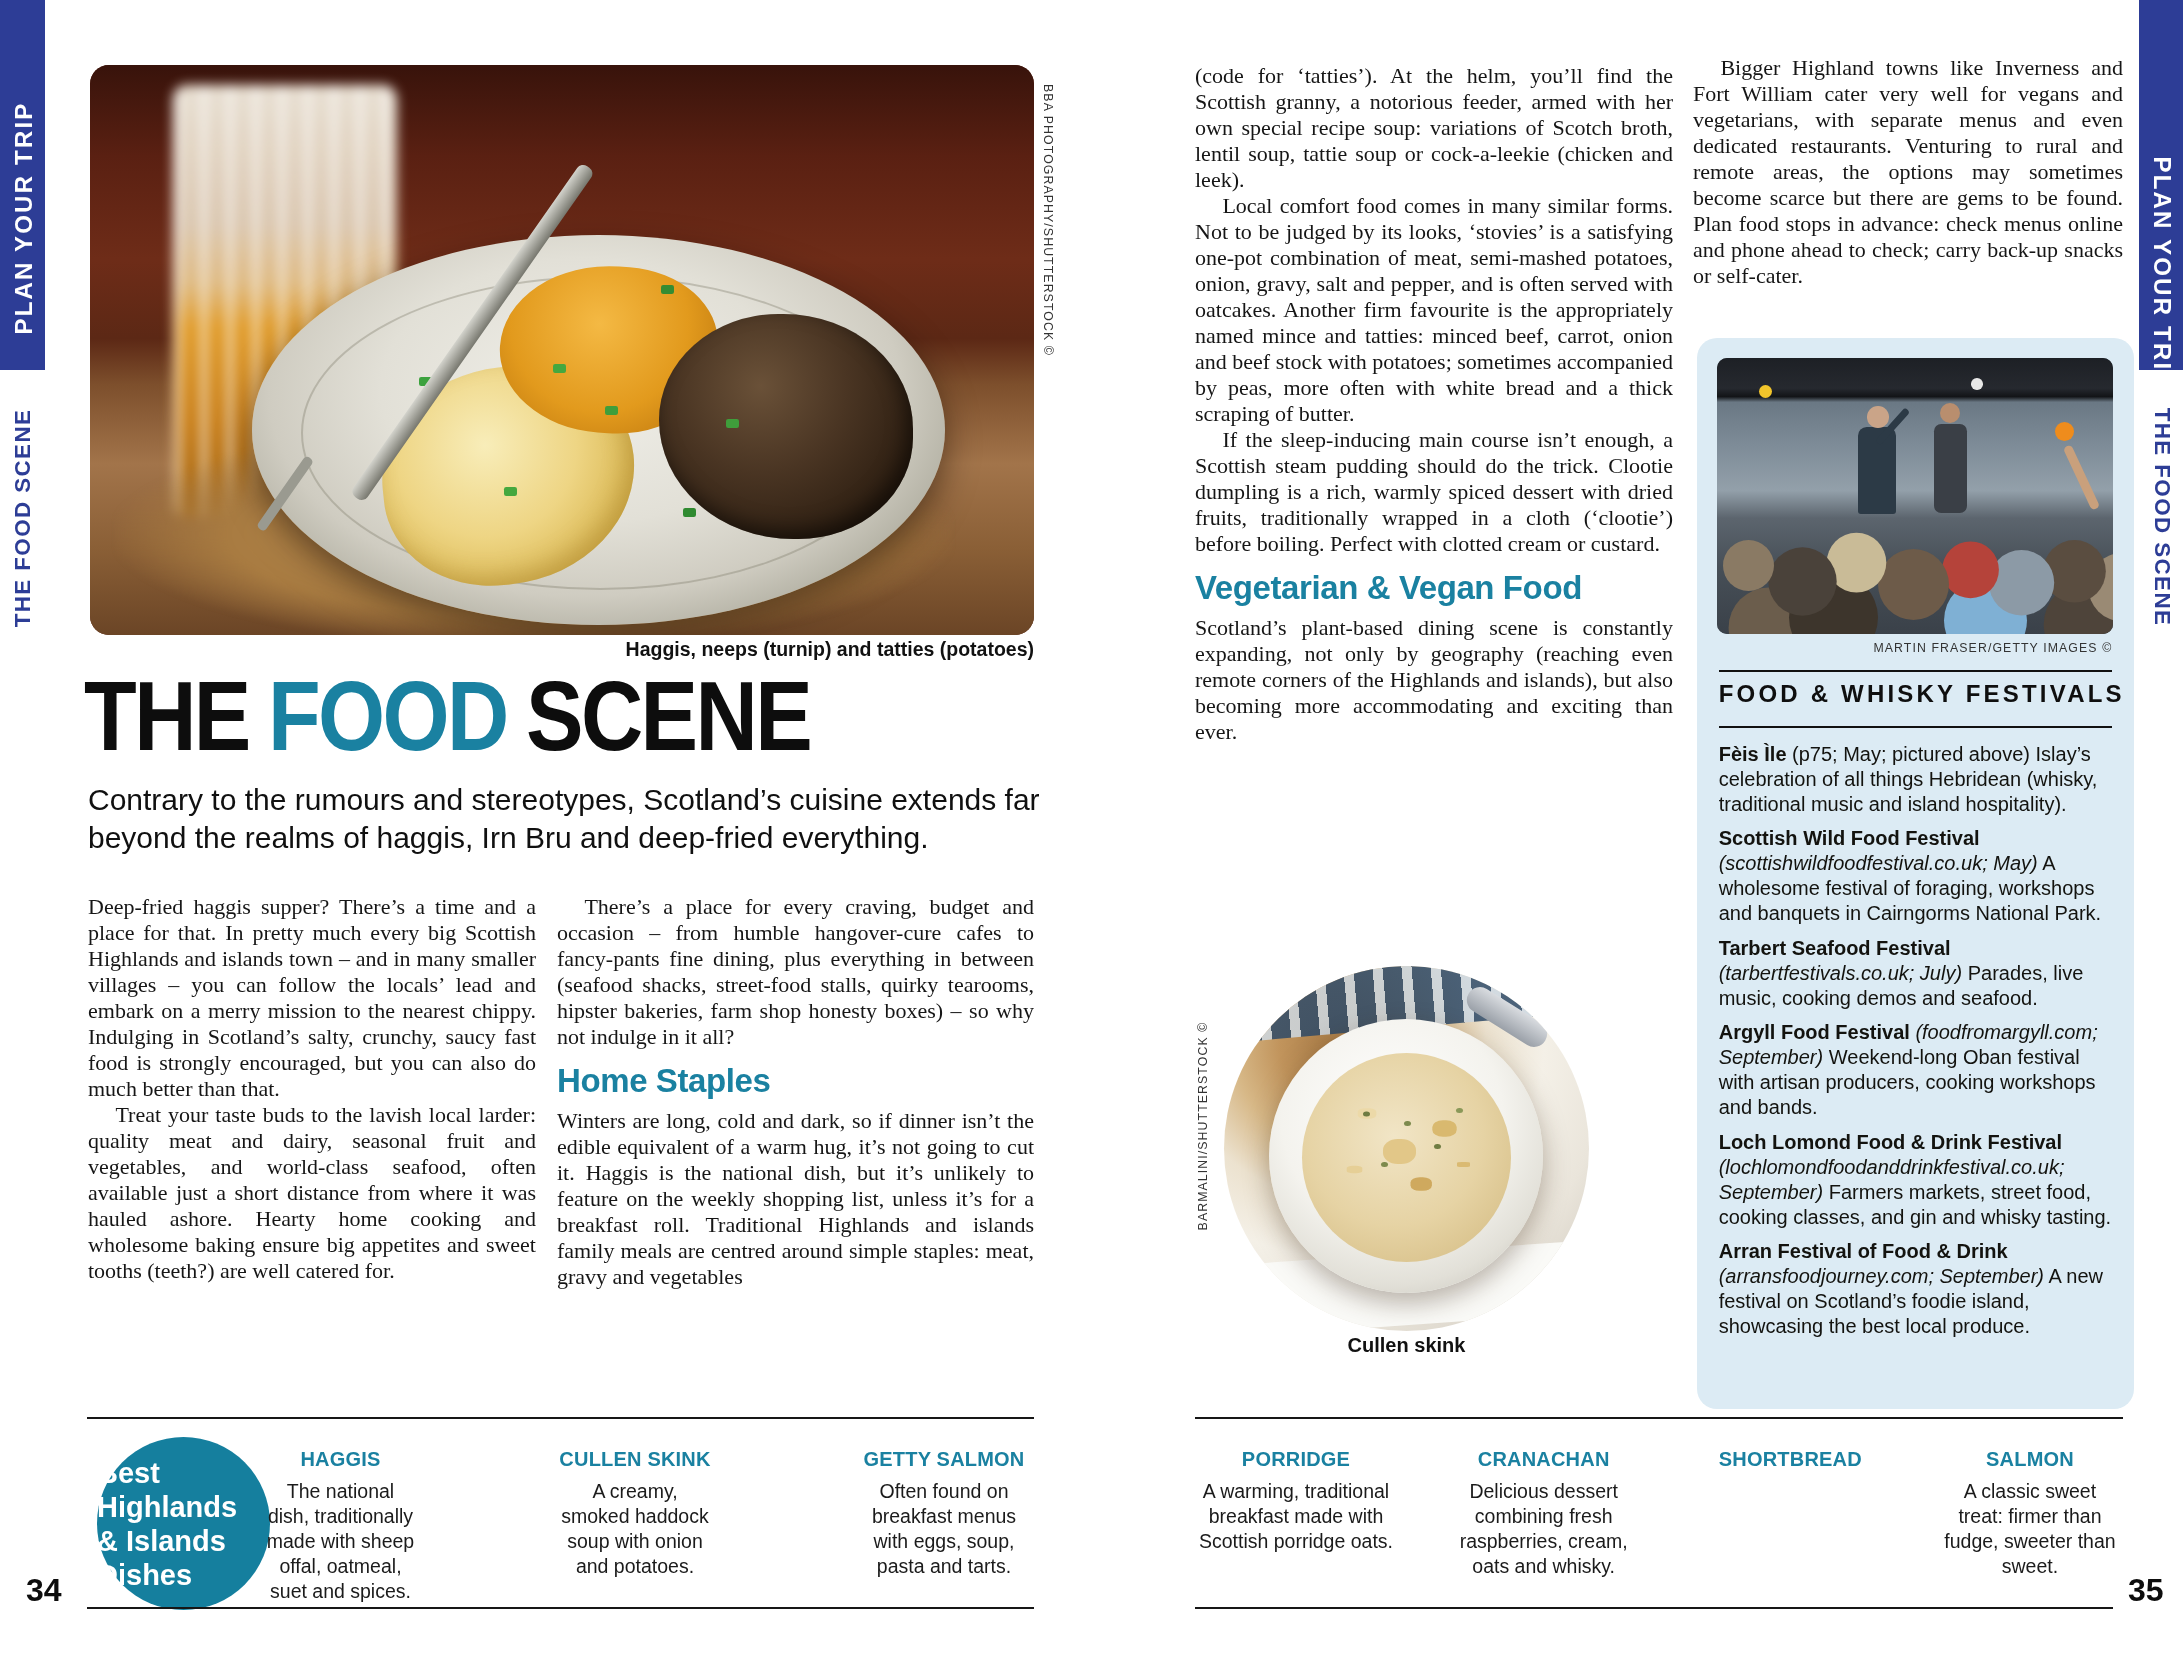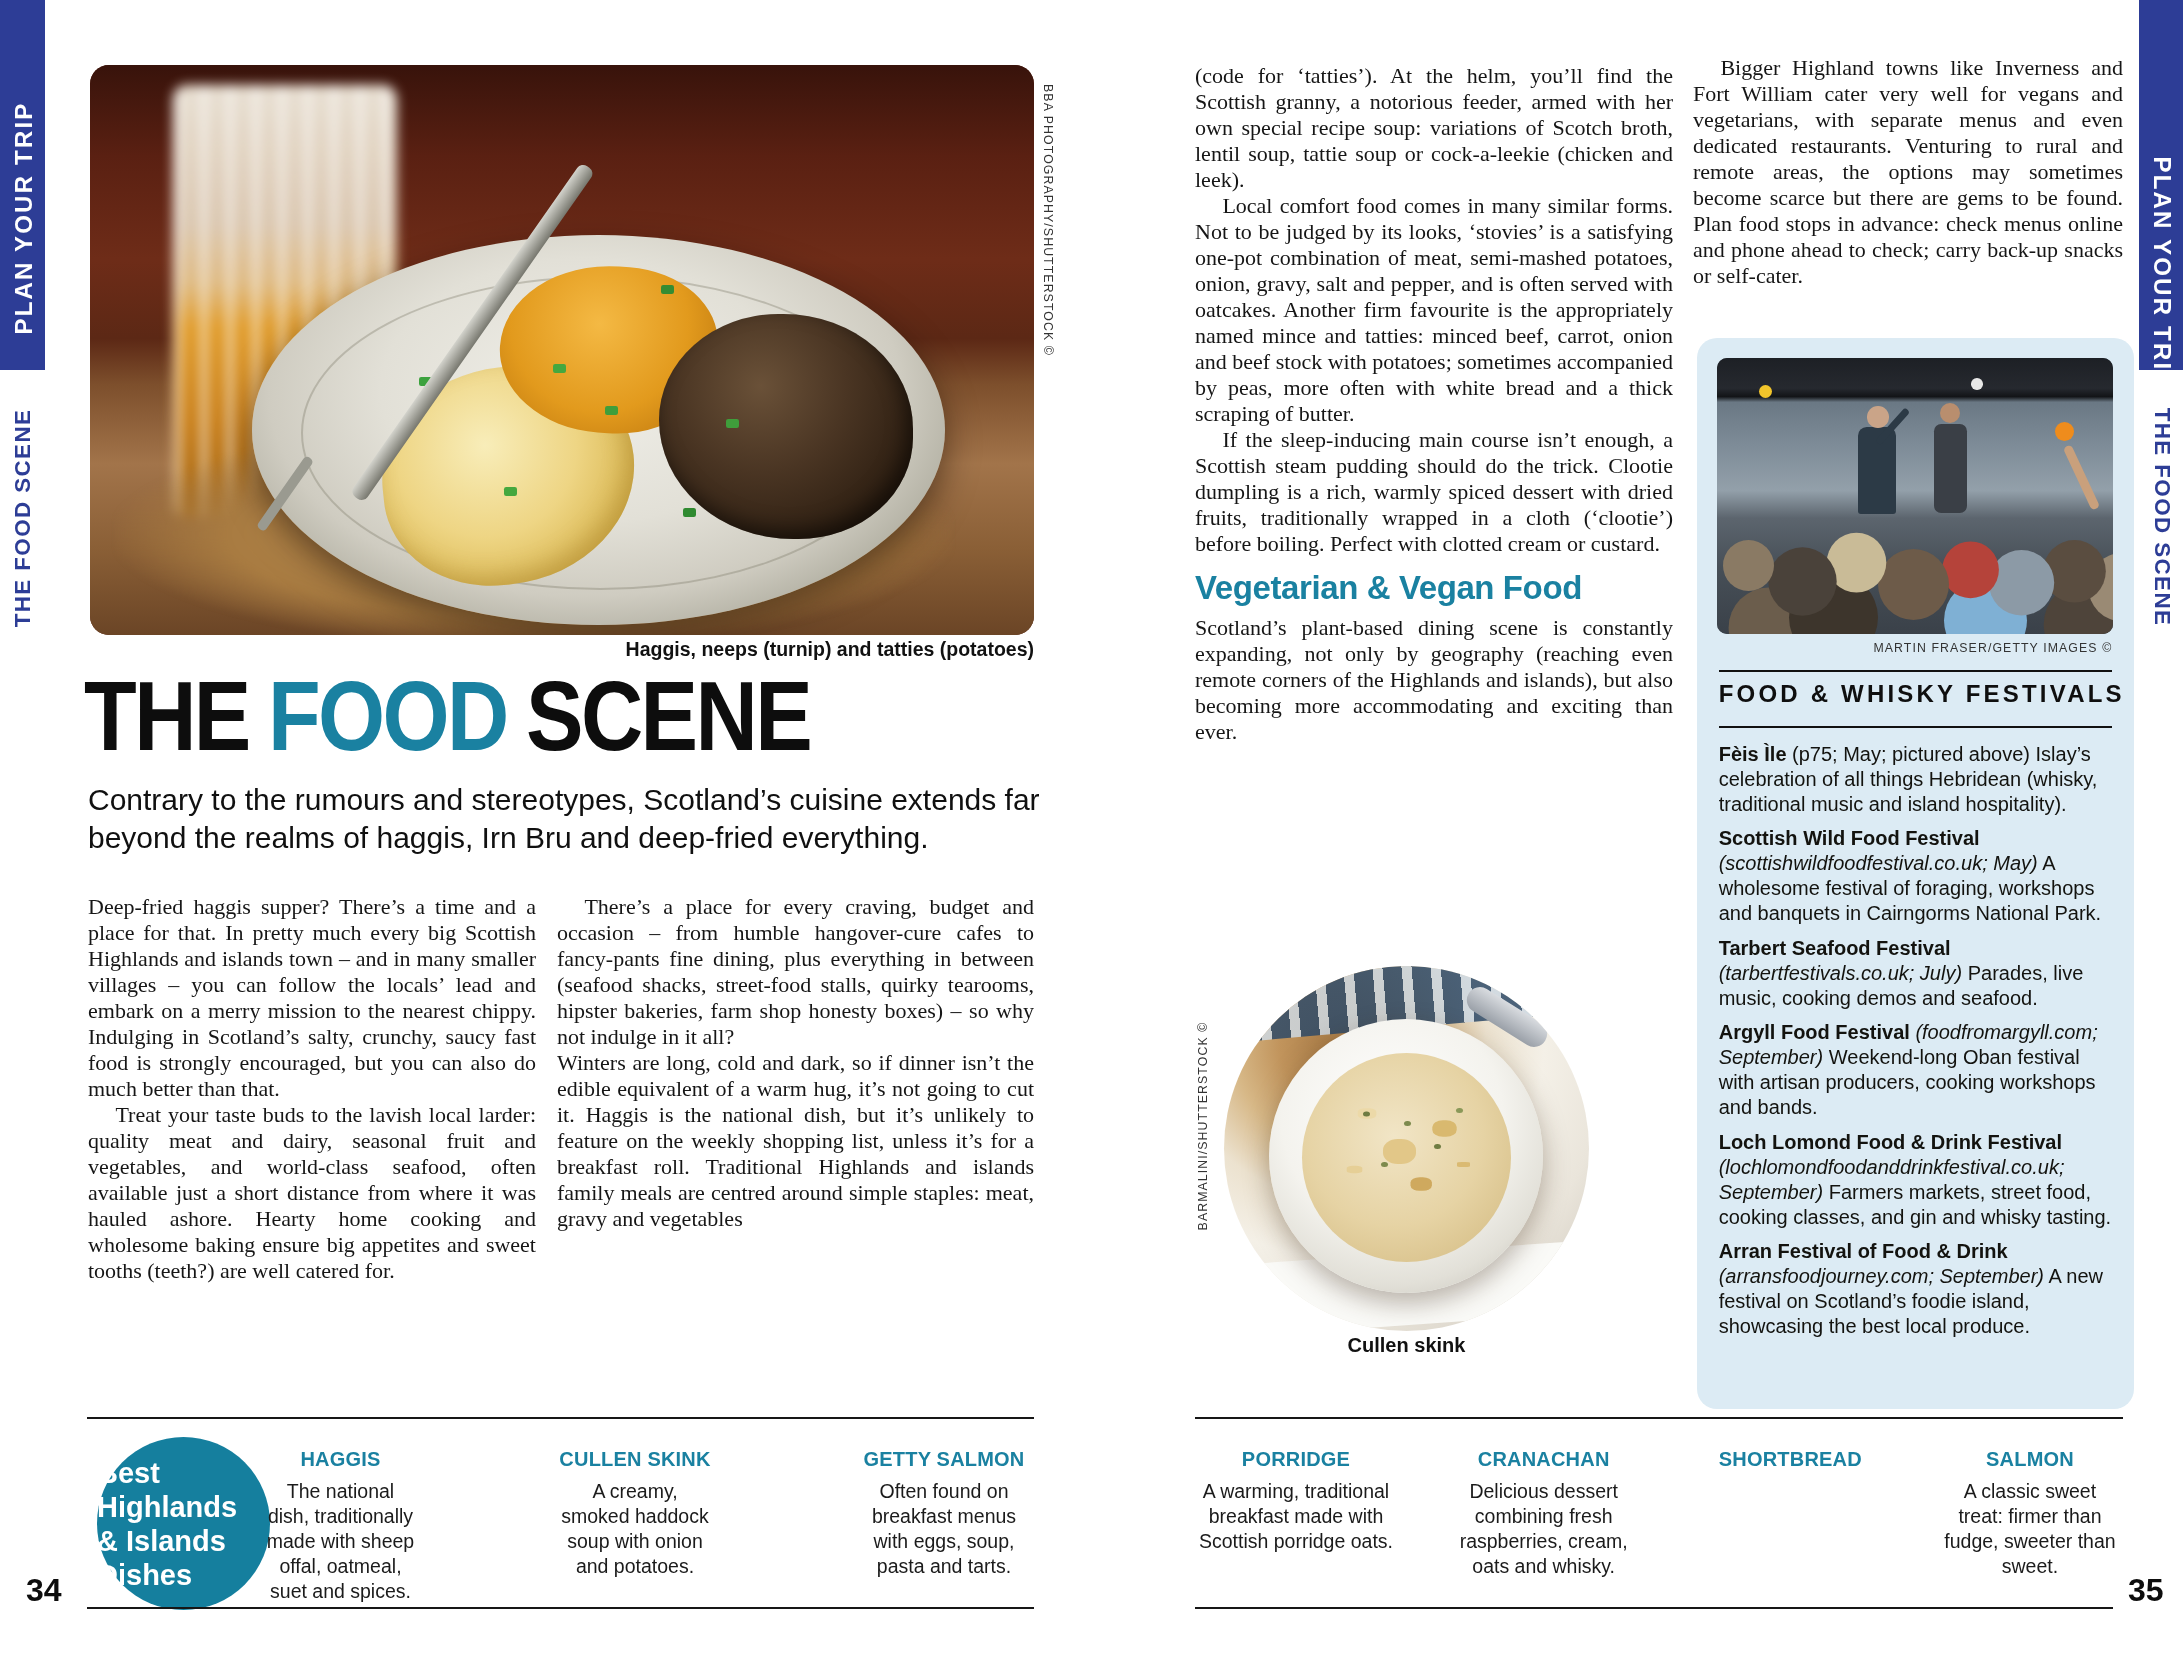--- a/index.html
+++ b/index.html
@@ -181,20 +181,21 @@
 
   <h1 class="title"><span>THE</span><span class="accent">FOOD</span><span>SCENE</span></h1>
   <div class="dek">Contrary to the rumours and stereotypes, Scotland’s cuisine extends far beyond the realms of haggis, Irn Bru and deep-fried everything.</div>
 
   <div class="col col1">
     <p class="serif">Deep-fried haggis supper? There’s a time and a place for that. In pretty much every big Scottish Highlands and islands town – and in many smaller villages – you can follow the locals’ lead and embark on a merry mission to the nearest chippy. Indulging in Scotland’s salty, crunchy, saucy fast food is strongly encouraged, but you can also do much better than that.</p>
     <p class="serif indent">Treat your taste buds to the lavish local larder: quality meat and dairy, seasonal fruit and vegetables, and world-class seafood, often available just a short distance from where it was hauled ashore. Hearty home cooking and wholesome baking ensure big appetites and sweet tooths (teeth?) are well catered for.</p>
   </div>
   <div class="col col2">
     <p class="serif indent">There’s a place for every craving, budget and occasion – from humble hangover-cure cafes to fancy-pants fine dining, plus everything in between (seafood shacks, street-food stalls, quirky tearooms, hipster bakeries, farm shop honesty boxes) – so why not indulge in it all?</p>
+    <h3 class="subhead">Home Staples</h3>
     <p class="serif">Winters are long, cold and dark, so if dinner isn’t the edible equivalent of a warm hug, it’s not going to cut it. Haggis is the national dish, but it’s unlikely to feature on the weekly shopping list, unless it’s for a breakfast roll. Traditional Highlands and islands family meals are centred around simple staples: meat, gravy and vegetables</p>
   </div>
 
   <div class="col col3">
     <p class="serif">(code for ‘tatties’). At the helm, you’ll find the Scottish granny, a notorious feeder, armed with her own special recipe soup: variations of Scotch broth, lentil soup, tattie soup or cock-a-leekie (chicken and leek).</p>
     <p class="serif indent">Local comfort food comes in many similar forms. Not to be judged by its looks, ‘stovies’ is a satisfying one-pot combination of meat, semi-mashed potatoes, onion, gravy, salt and pepper, and is often served with oatcakes. Another firm favourite is the appropriately named mince and tatties: minced beef, carrot, onion and beef stock with potatoes; sometimes accompanied by peas, more often with white bread and a thick scraping of butter.</p>
     <p class="serif indent">If the sleep-inducing main course isn’t enough, a Scottish steam pudding should do the trick. Clootie dumpling is a rich, warmly spiced dessert with dried fruits, traditionally wrapped in a cloth (‘clootie’) before boiling. Perfect with clotted cream or custard.</p>
     <h3 class="subhead">Vegetarian &amp; Vegan Food</h3>
     <p class="serif">Scotland’s plant-based dining scene is constantly expanding, not only by geography (reaching even remote corners of the Highlands and islands), but also becoming more accommodating and exciting than ever.</p>
   </div>

